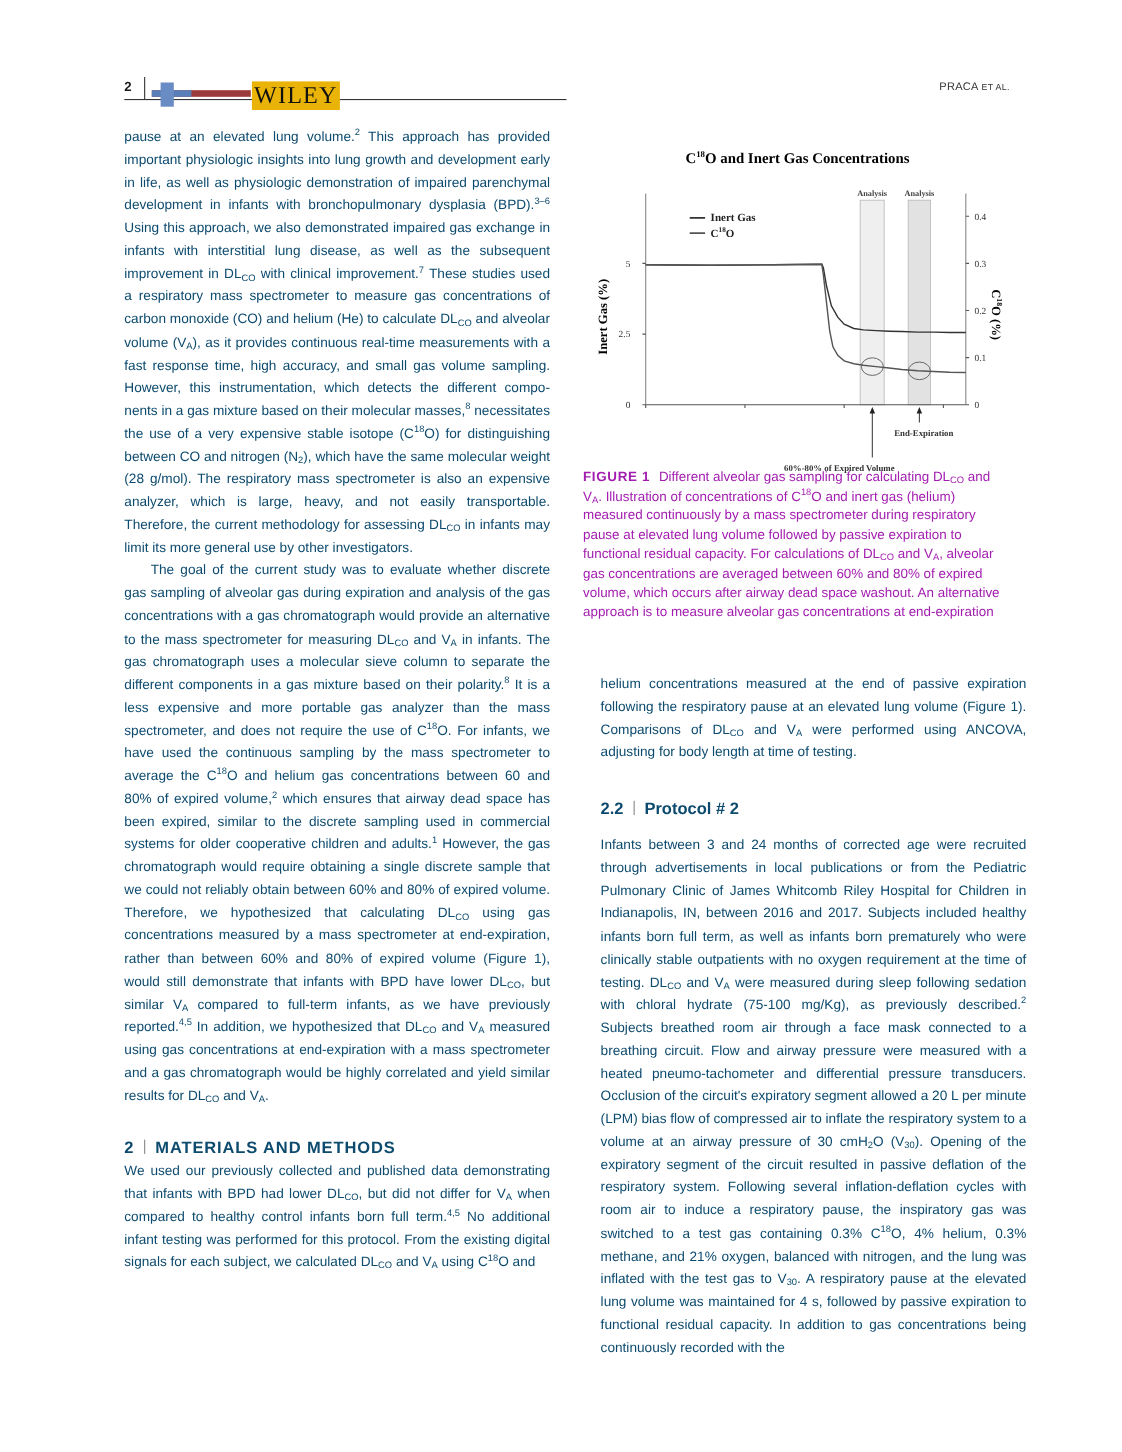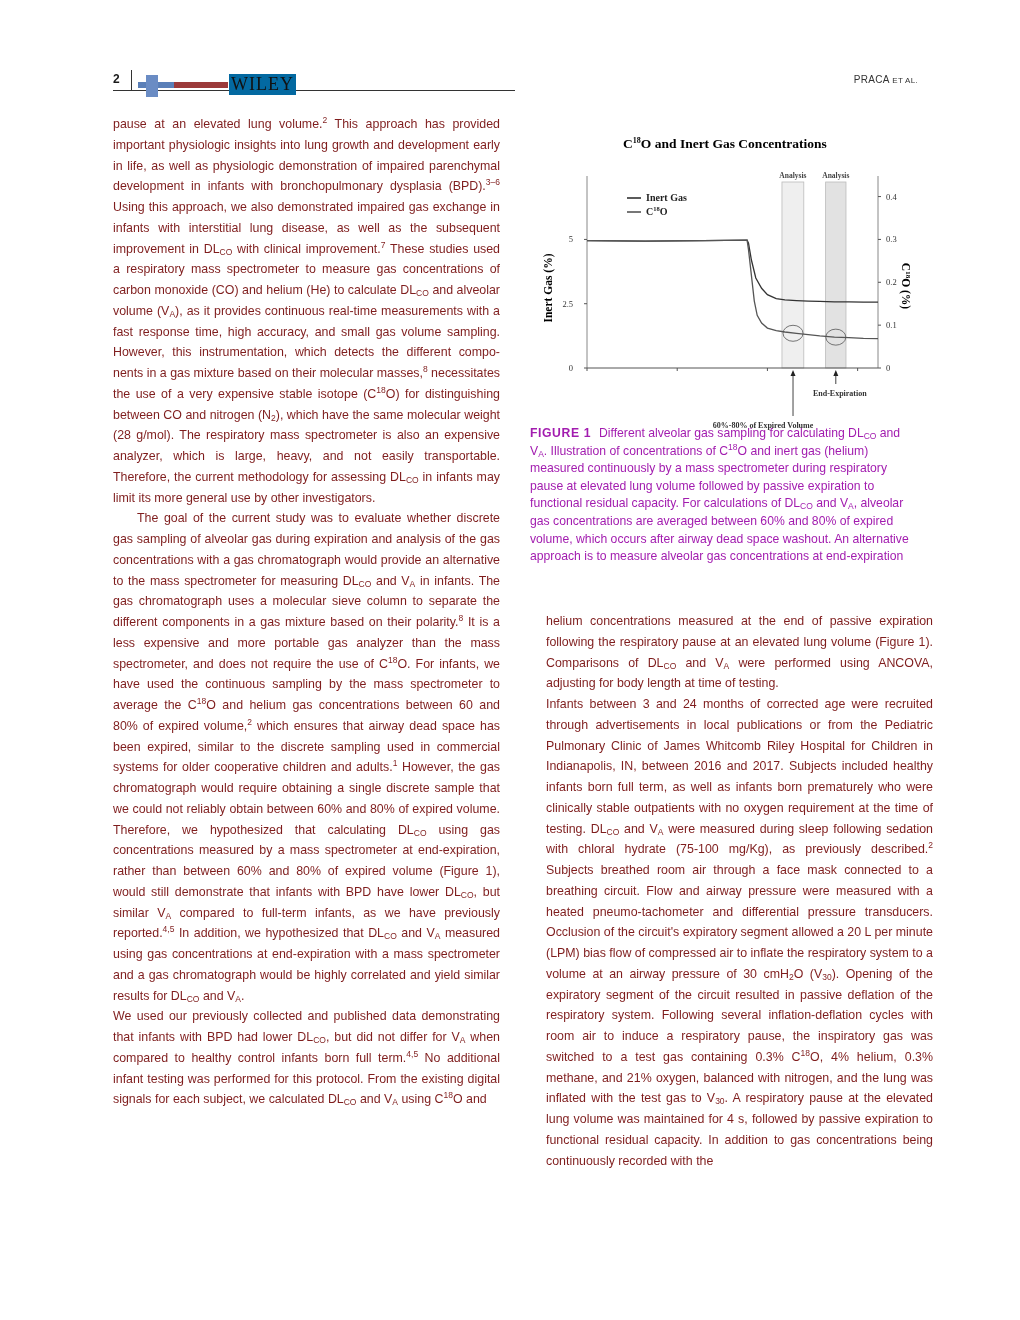--- a/index.html
+++ b/index.html
@@ -7,25 +7,25 @@
          font-family: "Liberation Sans", "DejaVu Sans", sans-serif; color: #1a1a1a; }
   .page-header { position: absolute; left: 113px; top: 70px; width: 805px; height: 26px; }
   .page-num { position: absolute; left: 0; top: 2px; font-size: 12px; font-weight: bold; }
   .hdr-tick { position: absolute; left: 18px; top: 0; width: 1px; height: 20px; background: #333; }
   .hdr-rule { position: absolute; left: 0; top: 20px; width: 402px; height: 1px; background: #333; }
   .logo { position: absolute; left: 25px; top: 5px; width: 90px; height: 22px; }
   .logo .bar { position: absolute; left: 0; top: 7px; width: 90px; height: 6px; background: #9b3a3a; }
   .logo .bar-blue { position: absolute; left: 0; top: 7px; width: 36px; height: 6px; background: #5a7fb8; }
   .logo .cross { position: absolute; left: 8px; top: 0; width: 12px; height: 22px; background: #6a8cc4; }
   .wiley { position: absolute; left: 116px; top: 4px; font-family: "Liberation Serif", "DejaVu Serif", serif;
-           font-size: 18px; letter-spacing: 1px; color: #111; background: #0369a1; padding: 0 2px; }
+           font-size: 22px; letter-spacing: 1px; color: #111; background: #eab308; padding: 0 2px; }
   .running-head { position: absolute; right: 0; top: 4px; font-size: 10px; color: #333; letter-spacing: 0.3px; }
   .running-head .sc { font-size: 8px; }
   .col { position: absolute; font-family: "Liberation Sans", "DejaVu Sans", sans-serif; font-size: 12.4px;
-         line-height: 20.75px; text-align: justify; color: #7f1d1d; }
+         line-height: 20.75px; text-align: justify; color: #0c4a6e; }
   .col p { margin: 0; }
   .left-col { left: 113px; top: 114px; width: 387px; }
   .indent { text-indent: 24px; }
   sub { font-size: 8.5px; vertical-align: -2px; line-height: 0; }
   sup { font-size: 8.5px; vertical-align: 5px; line-height: 0; }
   .sec-h { font-weight: bold; font-size: 15px; letter-spacing: 0.8px; margin: 28px 0 0 0; line-height: 20px; }
   .sub-h { font-weight: bold; font-size: 15px; margin: 20px 0 12px 0; line-height: 20px; }
   .bar-sep { display: inline-block; width: 1px; height: 13px; background: #888; margin: 0 9px; vertical-align: -1px; }
   .figure { position: absolute; left: 530px; top: 128px; width: 390px; height: 305px; }
   .caption { position: absolute; left: 530px; top: 425px; width: 385px; font-size: 12.2px; line-height: 17.6px; color: #a21caf; }
@@ -46,20 +46,21 @@
     <span class="cross"></span>
   </span>
   <span class="wiley">WILEY</span>
   <span class="running-head"><span>PRACA</span> <span class="sc">ET AL.</span></span>
 </div>
 
 <div class="col left-col">
   <p><span>pause at an elevated lung volume.</span><sup>2</sup><span> This approach has provided important physiologic insights into lung growth and development early in life, as well as physiologic demonstration of impaired parenchymal development in infants with bronchopulmonary dysplasia (BPD).</span><sup>3–6</sup><span> Using this approach, we also demonstrated impaired gas exchange in infants with interstitial lung disease, as well as the subsequent improvement in DL</span><sub>CO</sub><span> with clinical improvement.</span><sup>7</sup><span> These studies used a respiratory mass spectrometer to measure gas concentrations of carbon monoxide (CO) and helium (He) to calculate DL</span><sub>CO</sub><span> and alveolar volume (V</span><sub>A</sub><span>), as it provides continuous real-time measurements with a fast response time, high accuracy, and small gas volume sampling. However, this instrumentation, which detects the different compo-nents in a gas mixture based on their molecular masses,</span><sup>8</sup><span> necessitates the use of a very expensive stable isotope (C</span><sup>18</sup><span>O) for distinguishing between CO and nitrogen (N</span><sub>2</sub><span>), which have the same molecular weight (28 g/mol). The respiratory mass spectrometer is also an expensive analyzer, which is large, heavy, and not easily transportable. Therefore, the current methodology for assessing DL</span><sub>CO</sub><span> in infants may limit its more general use by other investigators.</span></p>
   <p class="indent"><span>The goal of the current study was to evaluate whether discrete gas sampling of alveolar gas during expiration and analysis of the gas concentrations with a gas chromatograph would provide an alternative to the mass spectrometer for measuring DL</span><sub>CO</sub><span> and V</span><sub>A</sub><span> in infants. The gas chromatograph uses a molecular sieve column to separate the different components in a gas mixture based on their polarity.</span><sup>8</sup><span> It is a less expensive and more portable gas analyzer than the mass spectrometer, and does not require the use of C</span><sup>18</sup><span>O. For infants, we have used the continuous sampling by the mass spectrometer to average the C</span><sup>18</sup><span>O and helium gas concentrations between 60 and 80% of expired volume,</span><sup>2</sup><span> which ensures that airway dead space has been expired, similar to the discrete sampling used in commercial systems for older cooperative children and adults.</span><sup>1</sup><span> However, the gas chromatograph would require obtaining a single discrete sample that we could not reliably obtain between 60% and 80% of expired volume. Therefore, we hypothesized that calculating DL</span><sub>CO</sub><span> using gas concentrations measured by a mass spectrometer at end-expiration, rather than between 60% and 80% of expired volume (Figure 1), would still demonstrate that infants with BPD have lower DL</span><sub>CO</sub><span>, but similar V</span><sub>A</sub><span> compared to full-term infants, as we have previously reported.</span><sup>4,5</sup><span> In addition, we hypothesized that DL</span><sub>CO</sub><span> and V</span><sub>A</sub><span> measured using gas concentrations at end-expiration with a mass spectrometer and a gas chromatograph would be highly correlated and yield similar results for DL</span><sub>CO</sub><span> and V</span><sub>A</sub><span>.</span></p>
 
+  <div class="sec-h"><span>2</span><span class="bar-sep"></span><span>MATERIALS AND METHODS</span></div>
 
   <p><span>We used our previously collected and published data demonstrating that infants with BPD had lower DL</span><sub>CO</sub><span>, but did not differ for V</span><sub>A</sub><span> when compared to healthy control infants born full term.</span><sup>4,5</sup><span> No additional infant testing was performed for this protocol. From the existing digital signals for each subject, we calculated DL</span><sub>CO</sub><span> and V</span><sub>A</sub><span> using C</span><sup>18</sup><span>O and</span></p>
 </div>
 
 <div class="figure">
   <svg id="chart" width="390" height="305" viewBox="0 0 390 305">
     <text id="chart-title" x="195" y="20" text-anchor="middle" font-size="13.5" font-weight="bold"><tspan>C</tspan><tspan dy="-5" font-size="8">18</tspan><tspan dy="5">O and Inert Gas Concentrations</tspan></text>
     <g id="bands">
         <rect x="251.97" y="54" width="21.82499999999996" height="186" fill="#efefef" stroke="#bbb" stroke-width="0.8"></rect>
         <text x="262.8825" y="50" text-anchor="middle" font-size="7.5" font-weight="bold" fill="#444">Analysis</text>
@@ -113,14 +114,15 @@
       </g>
     <text transform="translate(22,160) rotate(-90)" text-anchor="middle" font-size="11.5" font-weight="bold">Inert Gas (%)</text>
     <text transform="translate(372,158) rotate(90)" text-anchor="middle" font-size="11.5" font-weight="bold">C<tspan dy="-4" font-size="7">18</tspan><tspan dy="4">O (%)</tspan></text>
   </svg>
 </div>
 
 <div class="caption"><span class="fig-label">FIGURE 1</span><span>Different alveolar gas sampling for calculating DL</span><sub>CO</sub><span> and V</span><sub>A</sub><span>. Illustration of concentrations of C</span><sup>18</sup><span>O and inert gas (helium) measured continuously by a mass spectrometer during respiratory pause at elevated lung volume followed by passive expiration to functional residual capacity. For calculations of DL</span><sub>CO</sub><span> and V</span><sub>A</sub><span>, alveolar gas concentrations are averaged between 60% and 80% of expired volume, which occurs after airway dead space washout. An alternative approach is to measure alveolar gas concentrations at end-expiration</span></div>
 
 <div class="col right-col">
   <p><span>helium concentrations measured at the end of passive expiration following the respiratory pause at an elevated lung volume (Figure 1). Comparisons of DL</span><sub>CO</sub><span> and V</span><sub>A</sub><span> were performed using ANCOVA, adjusting for body length at time of testing.</span></p>
+  <div class="sub-h" style="margin-top:32px"><span>2.2</span><span class="bar-sep"></span><span>Protocol # 2</span></div>
   <p><span>Infants between 3 and 24 months of corrected age were recruited through advertisements in local publications or from the Pediatric Pulmonary Clinic of James Whitcomb Riley Hospital for Children in Indianapolis, IN, between 2016 and 2017. Subjects included healthy infants born full term, as well as infants born prematurely who were clinically stable outpatients with no oxygen requirement at the time of testing. DL</span><sub>CO</sub><span> and V</span><sub>A</sub><span> were measured during sleep following sedation with chloral hydrate (75-100 mg/Kg), as previously described.</span><sup>2</sup><span> Subjects breathed room air through a face mask connected to a breathing circuit. Flow and airway pressure were measured with a heated pneumo-tachometer and differential pressure transducers. Occlusion of the circuit's expiratory segment allowed a 20 L per minute (LPM) bias flow of compressed air to inflate the respiratory system to a volume at an airway pressure of 30 cmH</span><sub>2</sub><span>O (V</span><sub>30</sub><span>). Opening of the expiratory segment of the circuit resulted in passive deflation of the respiratory system. Following several inflation-deflation cycles with room air to induce a respiratory pause, the inspiratory gas was switched to a test gas containing 0.3% C</span><sup>18</sup><span>O, 4% helium, 0.3% methane, and 21% oxygen, balanced with nitrogen, and the lung was inflated with the test gas to V</span><sub>30</sub><span>. A respiratory pause at the elevated lung volume was maintained for 4 s, followed by passive expiration to functional residual capacity. In addition to gas concentrations being continuously recorded with the</span></p>
 </div>
 
 </body></html>

